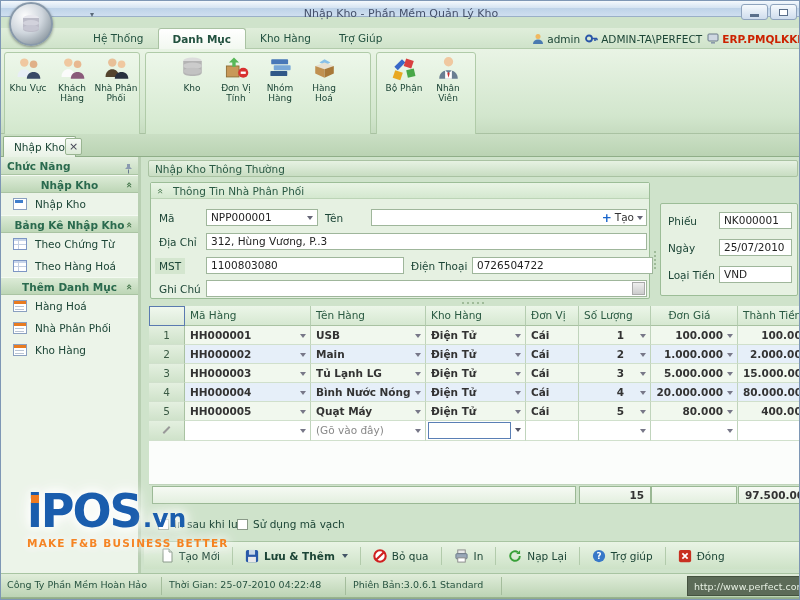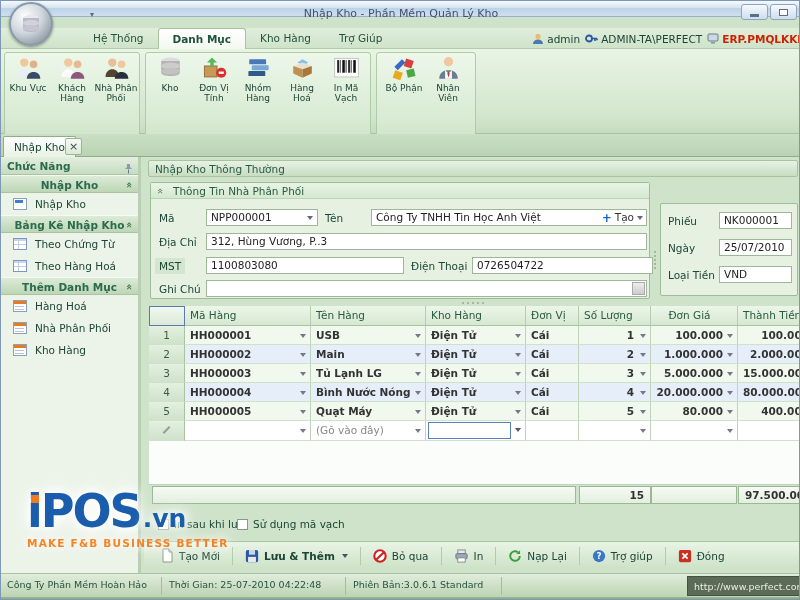--- a/index.html
+++ b/index.html
@@ -96,21 +96,21 @@
   .grid{position:absolute;left:5px;top:149px;width:669px}
   .grow{display:flex;height:19px;line-height:18px}
   .grow.hd{height:20px;line-height:19px}
   .gc{border-right:1px solid #c0d4bc;border-bottom:1px solid #d0e0cc;padding:0 5px;overflow:hidden;
      white-space:nowrap;position:relative}
   .hd .gc{background:linear-gradient(#ecf6e9,#d6e8d1);border-right:1px solid #b5cdb0;border-bottom:1px solid #a9c2a2;
      color:#2a5a42}
   .hd .gc.first{border:1px solid #5a7ab0;background:linear-gradient(#f0f8ee,#dcead8)}
   .c0{width:36px;flex:0 0 36px;background:linear-gradient(#e4f0e0,#cfe2ca);border-right:1px solid #a9c2a2;text-align:center;color:#3a5a44}
   .c1{width:126px;flex:0 0 126px}.c2{width:115px;flex:0 0 115px}.c3{width:100px;flex:0 0 100px}
-  .c4{width:53px;flex:0 0 53px}.c5{width:72px;flex:0 0 72px;text-align:right;padding-right:16px}
+  .c4{width:53px;flex:0 0 53px}.c5{width:72px;flex:0 0 72px;text-align:right;padding-right:26px}
   .c6{width:87px;flex:0 0 87px;text-align:right;padding-right:14px}
   .c7{width:80px;flex:0 0 80px;text-align:right;padding-right:8px}
   .odd .dc{background:#f1f8ee}.even .dc{background:#e6eff9}
   .dc{font-weight:bold;color:#333}
   .dd::after{content:"";position:absolute;right:4px;top:8px;border-left:3px solid transparent;
     border-right:3px solid transparent;border-top:4px solid #778}
   .newrow{height:20px}
   .newrow .dc{background:#fff;font-weight:normal;color:#888}
   .pencil{display:inline-block;width:9px;height:2px;background:#999;transform:rotate(-45deg);margin-bottom:3px}
   .ncombo{position:absolute;left:2px;top:1px;right:14px;bottom:1px;background:#fff;border:1px solid #5a7fb5}
@@ -268,35 +268,20 @@
         </div>
         <div class="rbtn">
           <svg width="27" height="27" viewBox="0 0 32 32">
             <path d="M10 9l6-4 7 4-6 3z" fill="#88c0e8"></path>
             <path d="M5 13l11-4 11 4-11 4z" fill="#e8e0d0"></path>
             <path d="M5 13v9l11 5V17z" fill="#c09050"></path>
               <path d="M27 13v9l-11 5V17z" fill="#a87838"></path>
           </svg>
           <span class="lbl">Hàng Hoá</span>
         </div>
-        <div class="rbtn">
-          <svg width="27" height="27" viewBox="0 0 32 32">
-            <rect x="2" y="4" width="28" height="22" fill="#fff" stroke="#bbb"></rect>
-            <g fill="#111">
-              <rect x="5" y="6" width="2" height="15"></rect>
-                <rect x="8" y="6" width="1" height="15"></rect>
-              <rect x="11" y="6" width="3" height="15"></rect>
-                <rect x="15" y="6" width="1" height="15"></rect>
-              <rect x="18" y="6" width="2" height="15"></rect>
-                <rect x="21" y="6" width="1" height="15"></rect>
-              <rect x="24" y="6" width="3" height="15"></rect>
-            </g>
-          </svg>
-          <span class="lbl">In Mã Vạch</span>
-        </div>
       </div>
       <div class="rglabel">Kho Hàng</div>
     </div>
 
     <div class="rgroup" style="width:100px">
       <div class="rbtns">
         <div class="rbtn">
           <svg width="27" height="27" viewBox="0 0 32 32">
             <path d="M4 14l9-9 4 4-9 9z" fill="#3868c8"></path>
             <path d="M18 4l9 3-3 9-9-3z" fill="#d84040"></path>
@@ -374,21 +359,20 @@
 
     <div class="gbox">
       <div class="gbhead">
         <span class="chev">«</span>
         <span>Thông Tin Nhà Phân Phối</span>
       </div>
       <div class="flabel" style="left:8px;top:27px">Mã</div>
       <div class="fin combo" style="left:55px;top:26px;width:112px">NPP000001</div>
       <div class="flabel" style="left:174px;top:27px">Tên</div>
       <div class="fin" style="left:220px;top:26px;width:276px">
-        <span>Công Ty TNHH Tin Học Anh Việt</span>
         <span class="taobtn">
           <span class="plus">+</span>
           <span>Tạo</span>
           <span class="da"></span>
         </span>
       </div>
       <div class="flabel" style="left:8px;top:51px">Địa Chỉ</div>
       <div class="fin" style="left:55px;top:50px;width:441px">312, Hùng Vương, P..3</div>
       <div class="flabel" style="left:8px;top:75px;background:#d4e6cf;padding:0 4px;margin-left:-4px">MST</div>
       <div class="fin" style="left:55px;top:74px;width:198px">1100803080</div>

